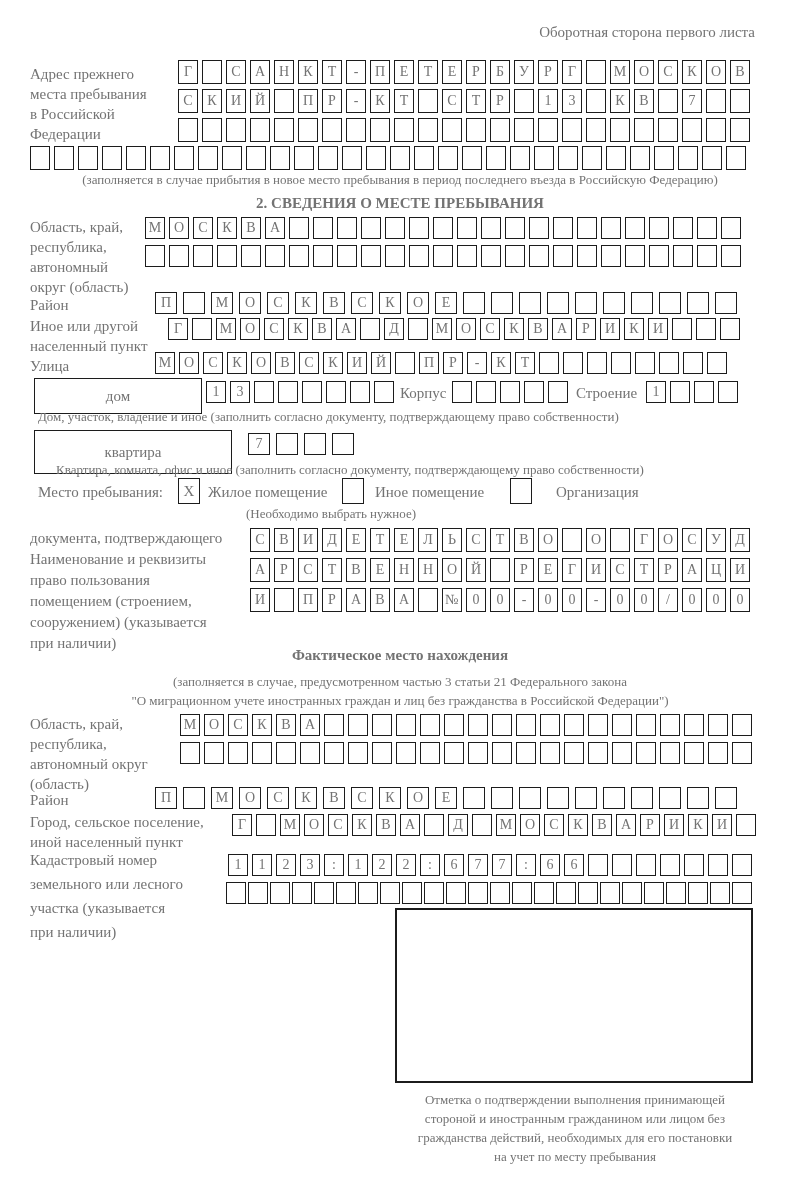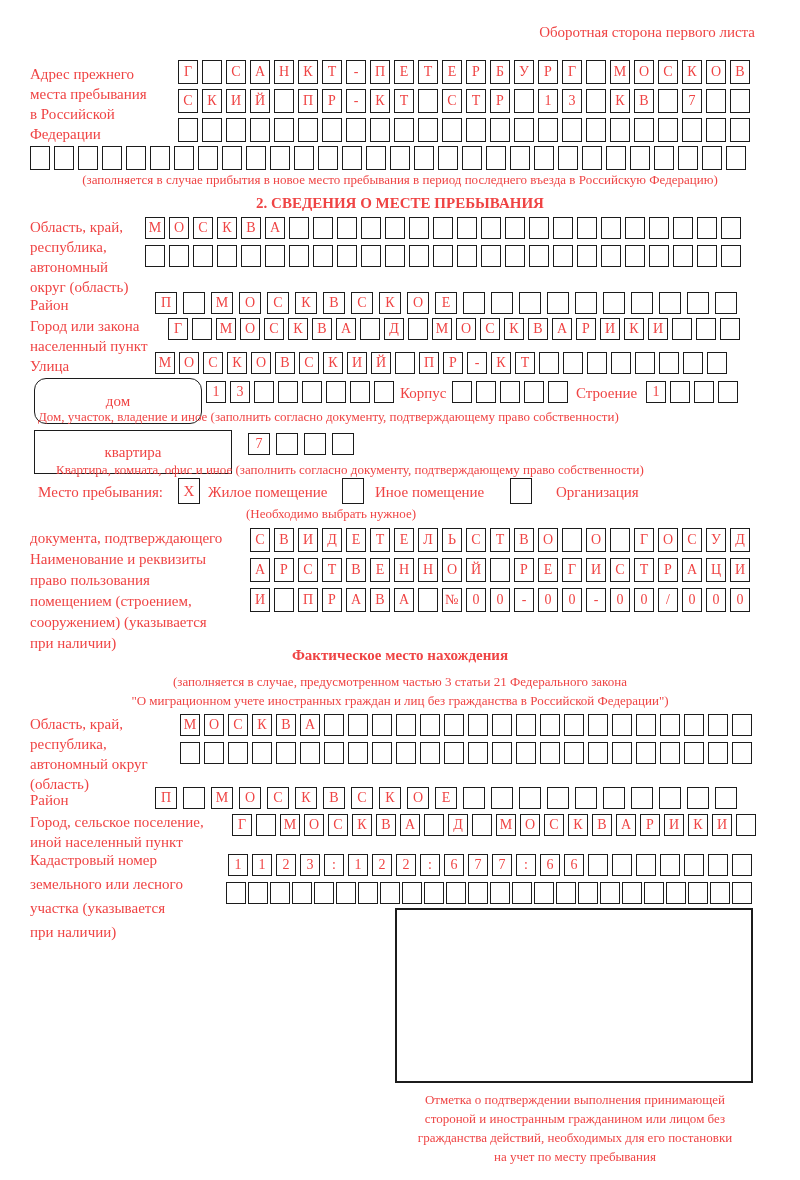--- a/index.html
+++ b/index.html
@@ -1,18 +1,18 @@
 <!DOCTYPE html>
 <html><head>
 <meta charset="utf-8">
 <style>
   html,body{margin:0;padding:0;background:#e8e8e8;}
   .page{
     position:relative;width:800px;height:1180px;margin:0 auto;
-    background:#ffffff;color:#ef4444;
+    background:#ffffff;color:#737373;
     font-family:"Liberation Serif","DejaVu Serif",serif;
     overflow:hidden;
   }
   .lbl{position:absolute;font-size:15px;line-height:20px;white-space:nowrap;}
   .lbl div{white-space:nowrap;}
   .lh22 div{line-height:21px;}
   .cap{position:absolute;font-size:13px;white-space:nowrap;}
   .center{left:0;width:800px;text-align:center;}
   .bold{font-weight:bold;}
   .cellrow{position:absolute;display:flex;gap:4px;}
@@ -245,21 +245,21 @@
       <span class="cell"></span>
       <span class="cell"></span>
       <span class="cell"></span>
       <span class="cell"></span>
       <span class="cell"></span>
       <span class="cell"></span>
       <span class="cell"></span>
     </div>
 
   <div class="lbl" style="left:30px;top:316px;">
-      <div>Город или закона</div>
+      <div>Иное или другой</div>
       <div>населенный пункт</div>
     </div>
   <div class="cellrow" style="left:168px;top:318px;">
       <span class="cell">Г</span>
       <span class="cell"></span>
       <span class="cell">М</span>
       <span class="cell">О</span>
       <span class="cell">С</span>
       <span class="cell">К</span>
       <span class="cell">В</span>
@@ -303,21 +303,21 @@
       <span class="cell"></span>
       <span class="cell"></span>
       <span class="cell"></span>
       <span class="cell"></span>
       <span class="cell"></span>
       <span class="cell"></span>
       <span class="cell"></span>
       <span class="cell"></span>
     </div>
 
-  <div class="labelbox" style="left:34px;top:378px;width:168px;height:46px;border-radius:12px;">дом</div>
+  <div class="labelbox" style="left:34px;top:378px;width:168px;height:36px;">дом</div>
   <div class="cellrow" style="left:206px;top:381px;">
       <span class="cell">1</span>
       <span class="cell">3</span>
       <span class="cell"></span>
       <span class="cell"></span>
       <span class="cell"></span>
       <span class="cell"></span>
       <span class="cell"></span>
       <span class="cell"></span>
     </div>

